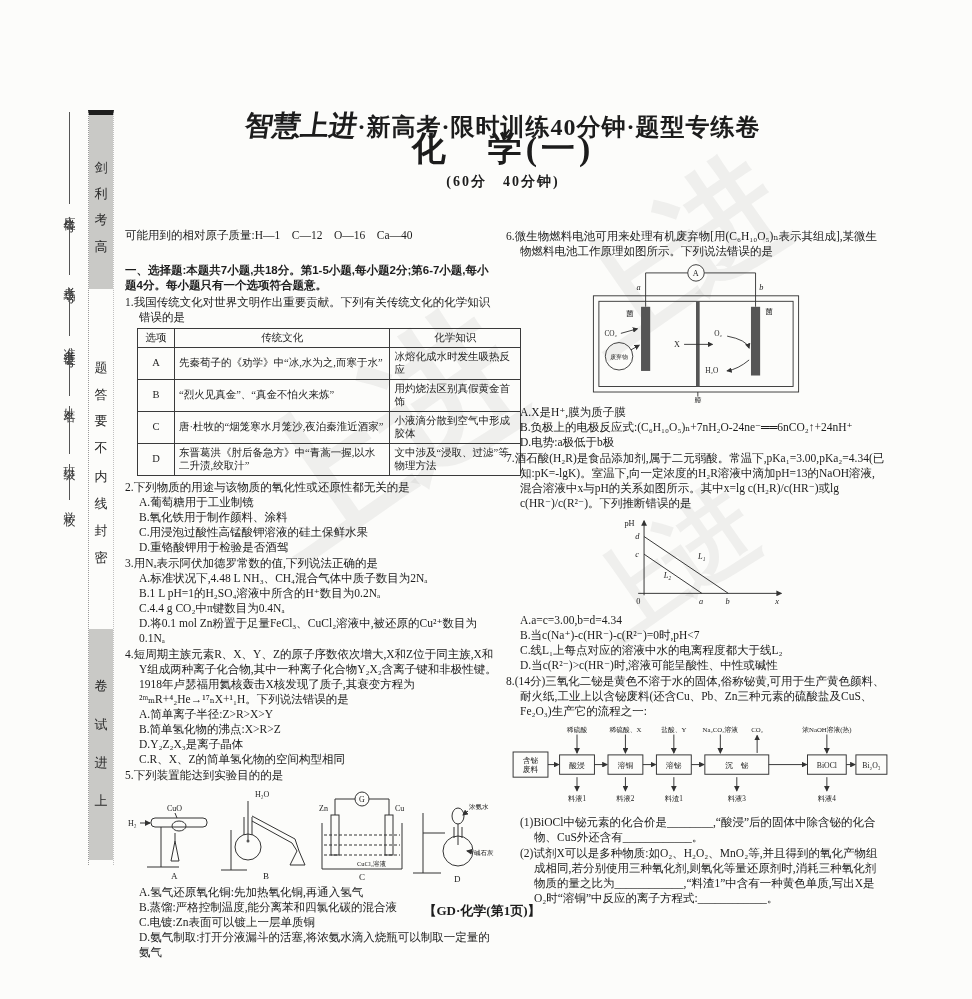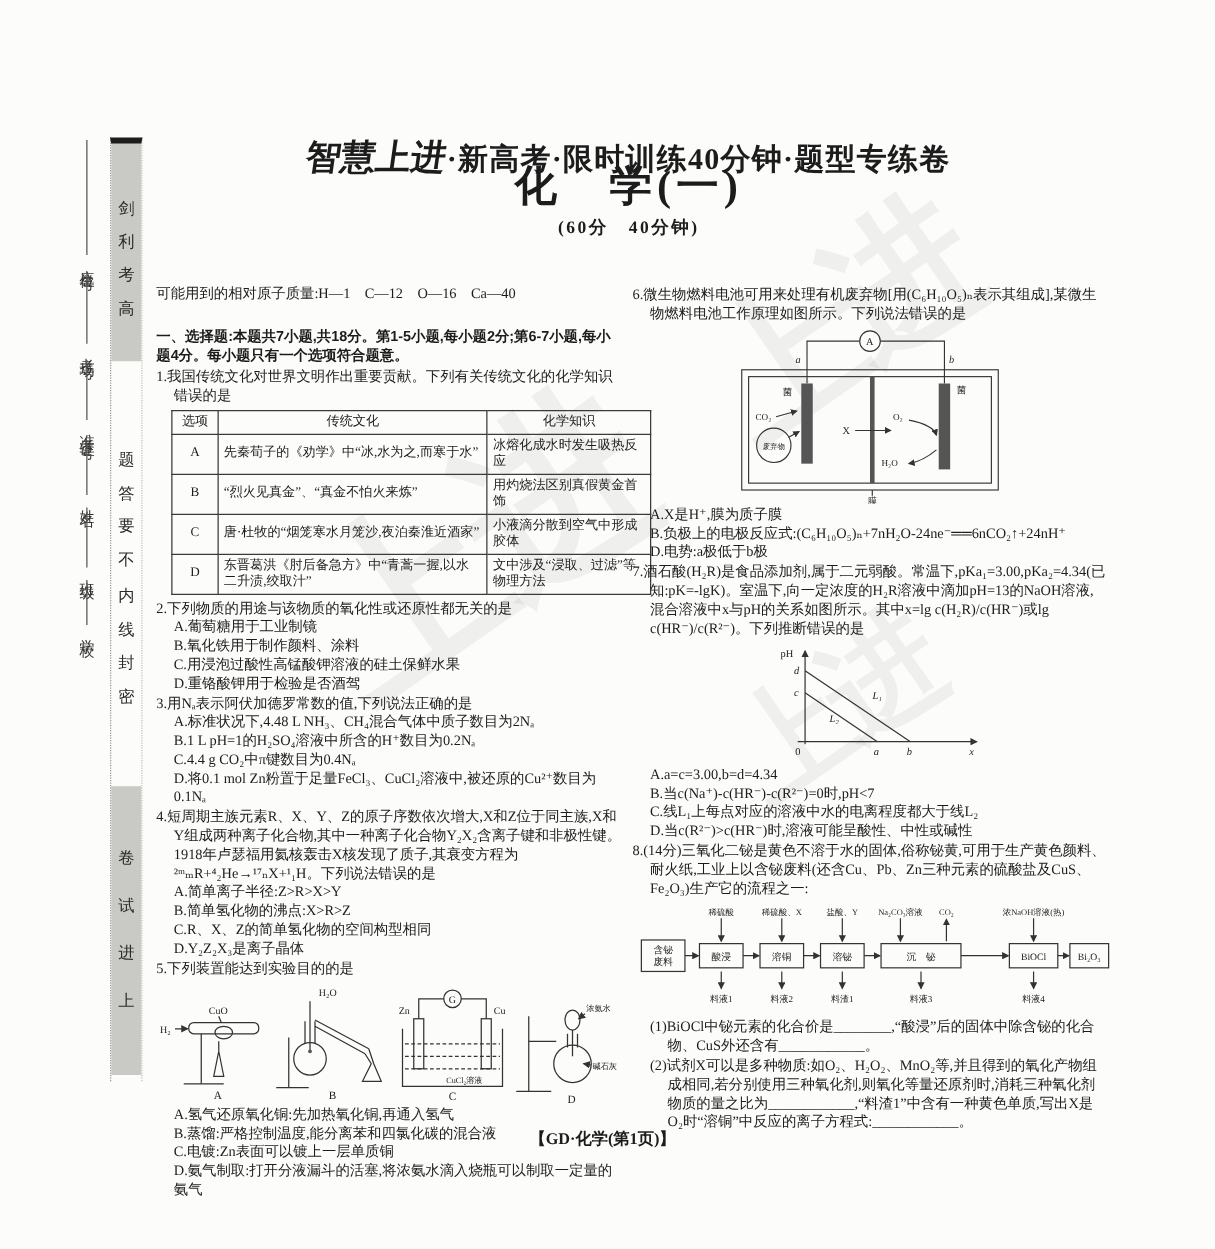--- a/index.html
+++ b/index.html
@@ -148,22 +148,22 @@
     <p class="opt">A.标准状况下,4.48 L NH₃、CH₄混合气体中质子数目为2Nₐ</p>
     <p class="opt">B.1 L pH=1的H₂SO₄溶液中所含的H⁺数目为0.2Nₐ</p>
     <p class="opt">C.4.4 g CO₂中π键数目为0.4Nₐ</p>
     <p class="opt">D.将0.1 mol Zn粉置于足量FeCl₃、CuCl₂溶液中,被还原的Cu²⁺数目为0.1Nₐ</p>
   </div>
 
   <div>
     <p class="stem">4.短周期主族元素R、X、Y、Z的原子序数依次增大,X和Z位于同主族,X和Y组成两种离子化合物,其中一种离子化合物Y₂X₂含离子键和非极性键。1918年卢瑟福用氦核轰击X核发现了质子,其衰变方程为²ᵐₘR+⁴₂He→¹⁷ₙX+¹₁H。下列说法错误的是</p>
     <p class="opt">A.简单离子半径:Z&gt;R&gt;X&gt;Y</p>
     <p class="opt">B.简单氢化物的沸点:X&gt;R&gt;Z</p>
+    <p class="opt">D.Y₂Z₂X₃是离子晶体</p>
     <p class="opt">C.R、X、Z的简单氢化物的空间构型相同</p>
-    <p class="opt">D.Y₂Z₂X₃是离子晶体</p>
   </div>
 
   <div>
     <p class="stem">5.下列装置能达到实验目的的是</p>
     <div class="fig">
       <svg width="368" height="98" viewBox="0 0 368 98">
         <defs>
           <marker id="arrA" markerWidth="6" markerHeight="6" refX="5" refY="3" orient="auto">
               <path d="M0,0L6,3L0,6Z" fill="#333"></path>
             </marker>

